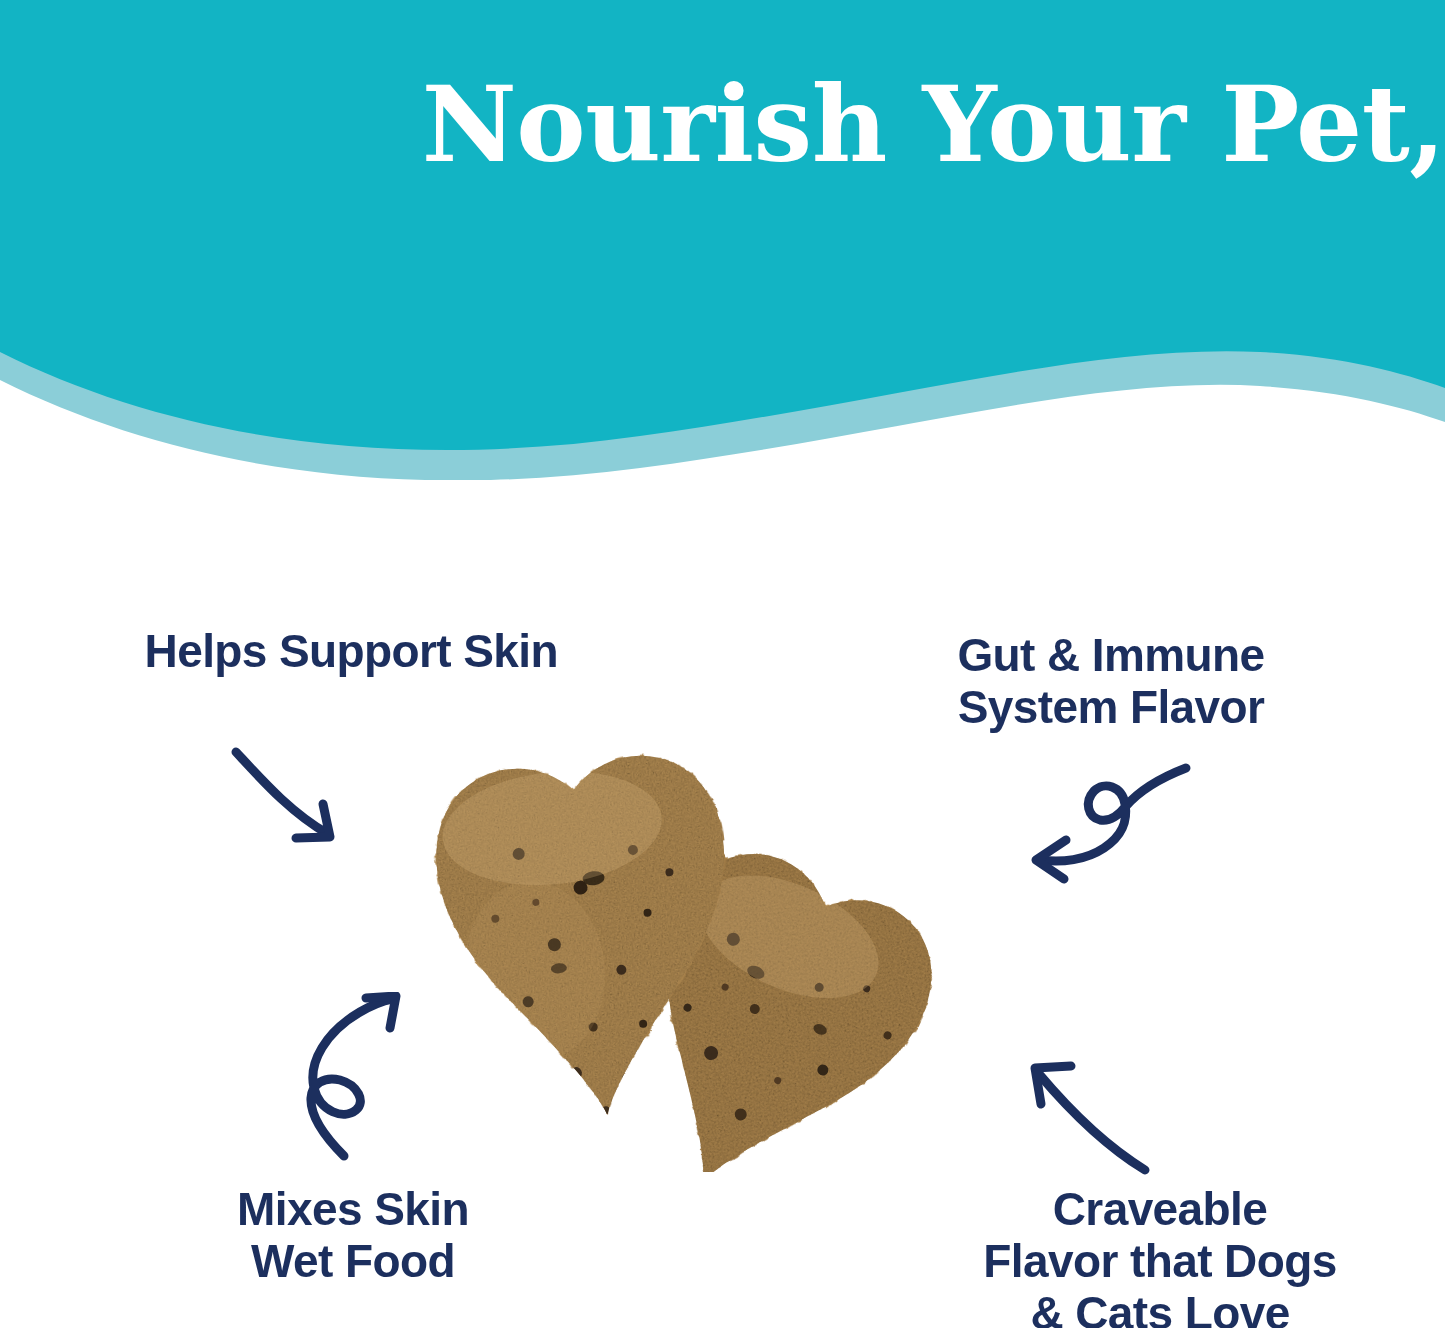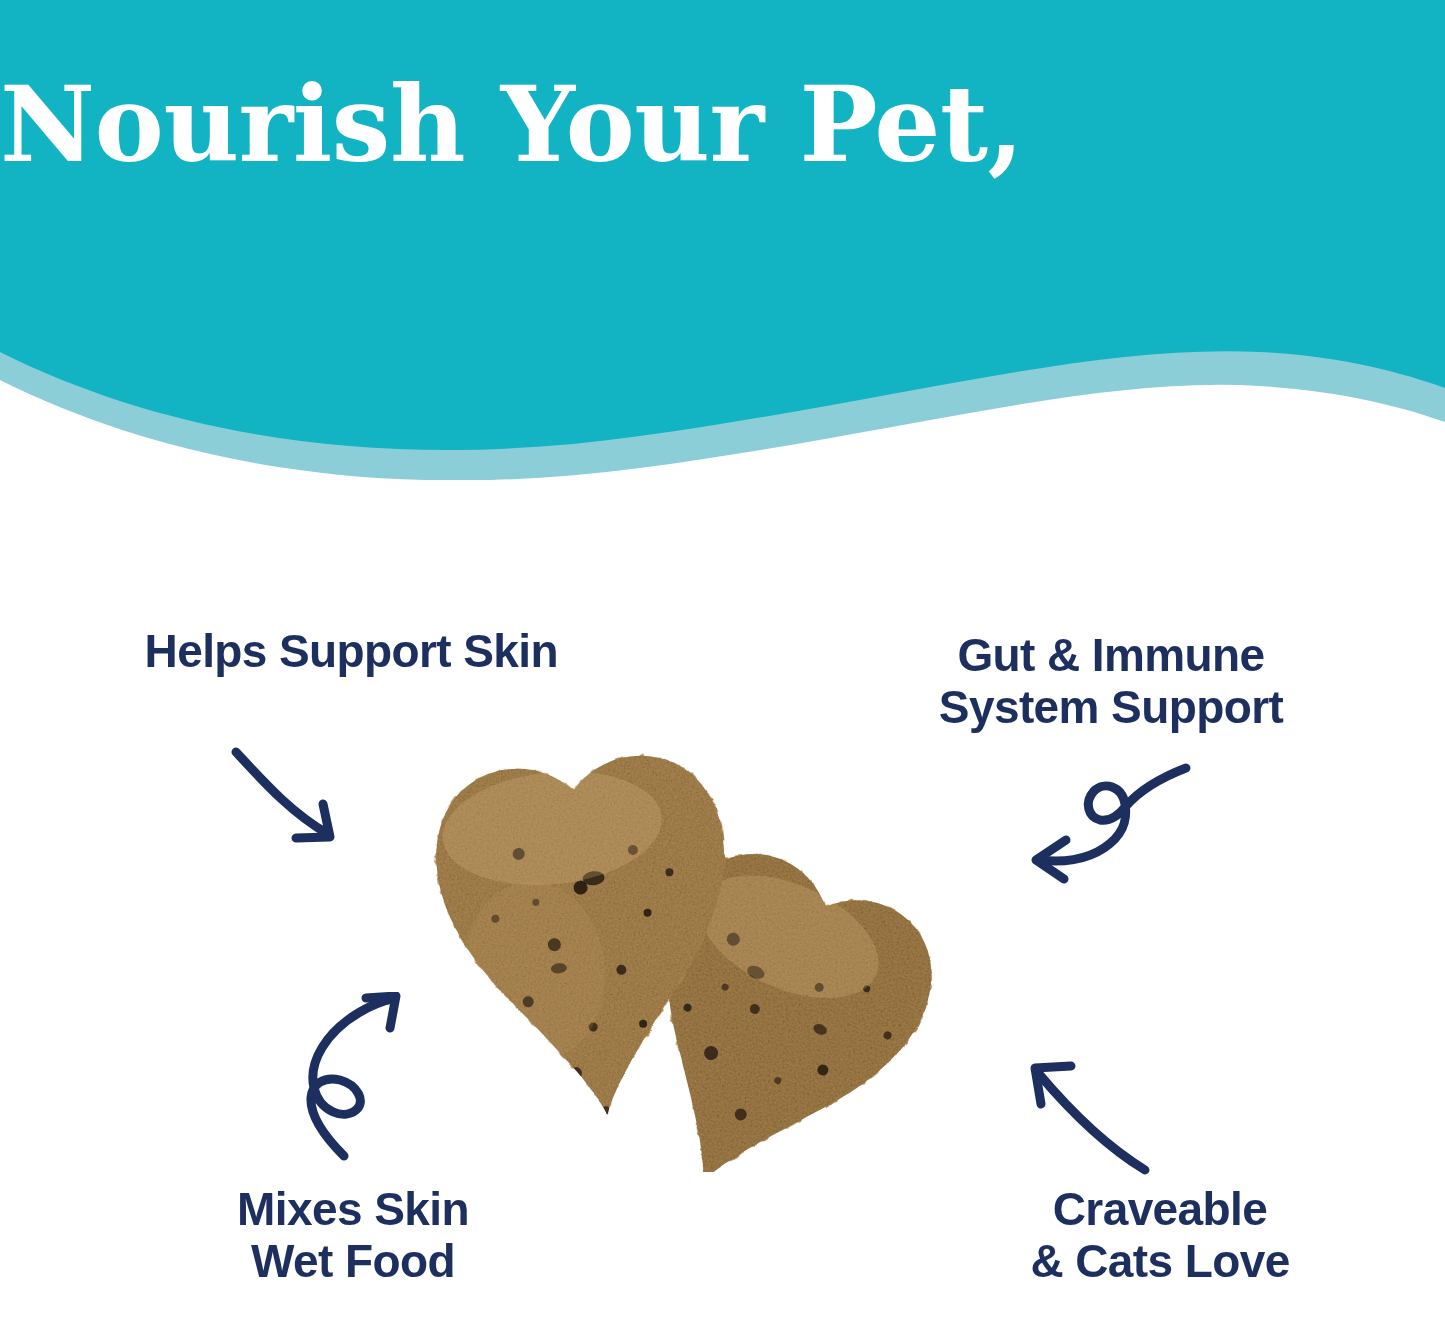--- a/index.html
+++ b/index.html
@@ -28,21 +28,21 @@
     position: absolute;
     left: 0; top: 0;
     width: 1445px;
     height: 480px;
     display: block;
   }
   #header-title {
     position: absolute;
     left: 0; top: 62px;
     width: 1445px;
-    text-align: left;
+    text-align: right;
     color: #ffffff;
     font-family: "DejaVu Serif", "Liberation Serif", serif;
     font-weight: bold;
     font-size: 104px;
     line-height: 1.22;
     letter-spacing: -0.5px;
     z-index: 3;
     -webkit-font-smoothing: antialiased;
   }
   #header-title .tline { display: block; white-space: nowrap; }
@@ -125,30 +125,31 @@
       <span class="tline">Nourish Your Pet,</span>
     </div>
   </div>
 
   <div class="benefit" id="benefit-skin-coat">
     <span class="bline">Helps Support Skin</span>
   </div>
 
   <div class="benefit" id="benefit-gut-immune">
     <span class="bline">Gut &amp; Immune</span>
-    <span class="bline">System Support</span>
+    <span class="bline">System Flavor</span>
   </div>
 
   <div class="benefit" id="benefit-mixes">
     <span class="bline">Mixes Skin</span>
     <span class="bline">Wet Food</span>
   </div>
 
   <div class="benefit" id="benefit-craveable">
     <span class="bline">Craveable</span>
+    <span class="bline">Flavor that Dogs</span>
     <span class="bline">&amp; Cats Love</span>
   </div>
 
   <svg class="arrow-layer" id="arrow-top-left" viewBox="0 0 200 130">
     <path class="arrow-path" d="M8,10 C 34,38 62,70 100,92"></path>
     <path class="arrow-path" d="M68,96 L102,95 L95,62"></path>
   </svg>
 
   <svg class="arrow-layer" id="arrow-top-right" viewBox="0 0 180 135">
     <path class="arrow-path" d="M172,8

